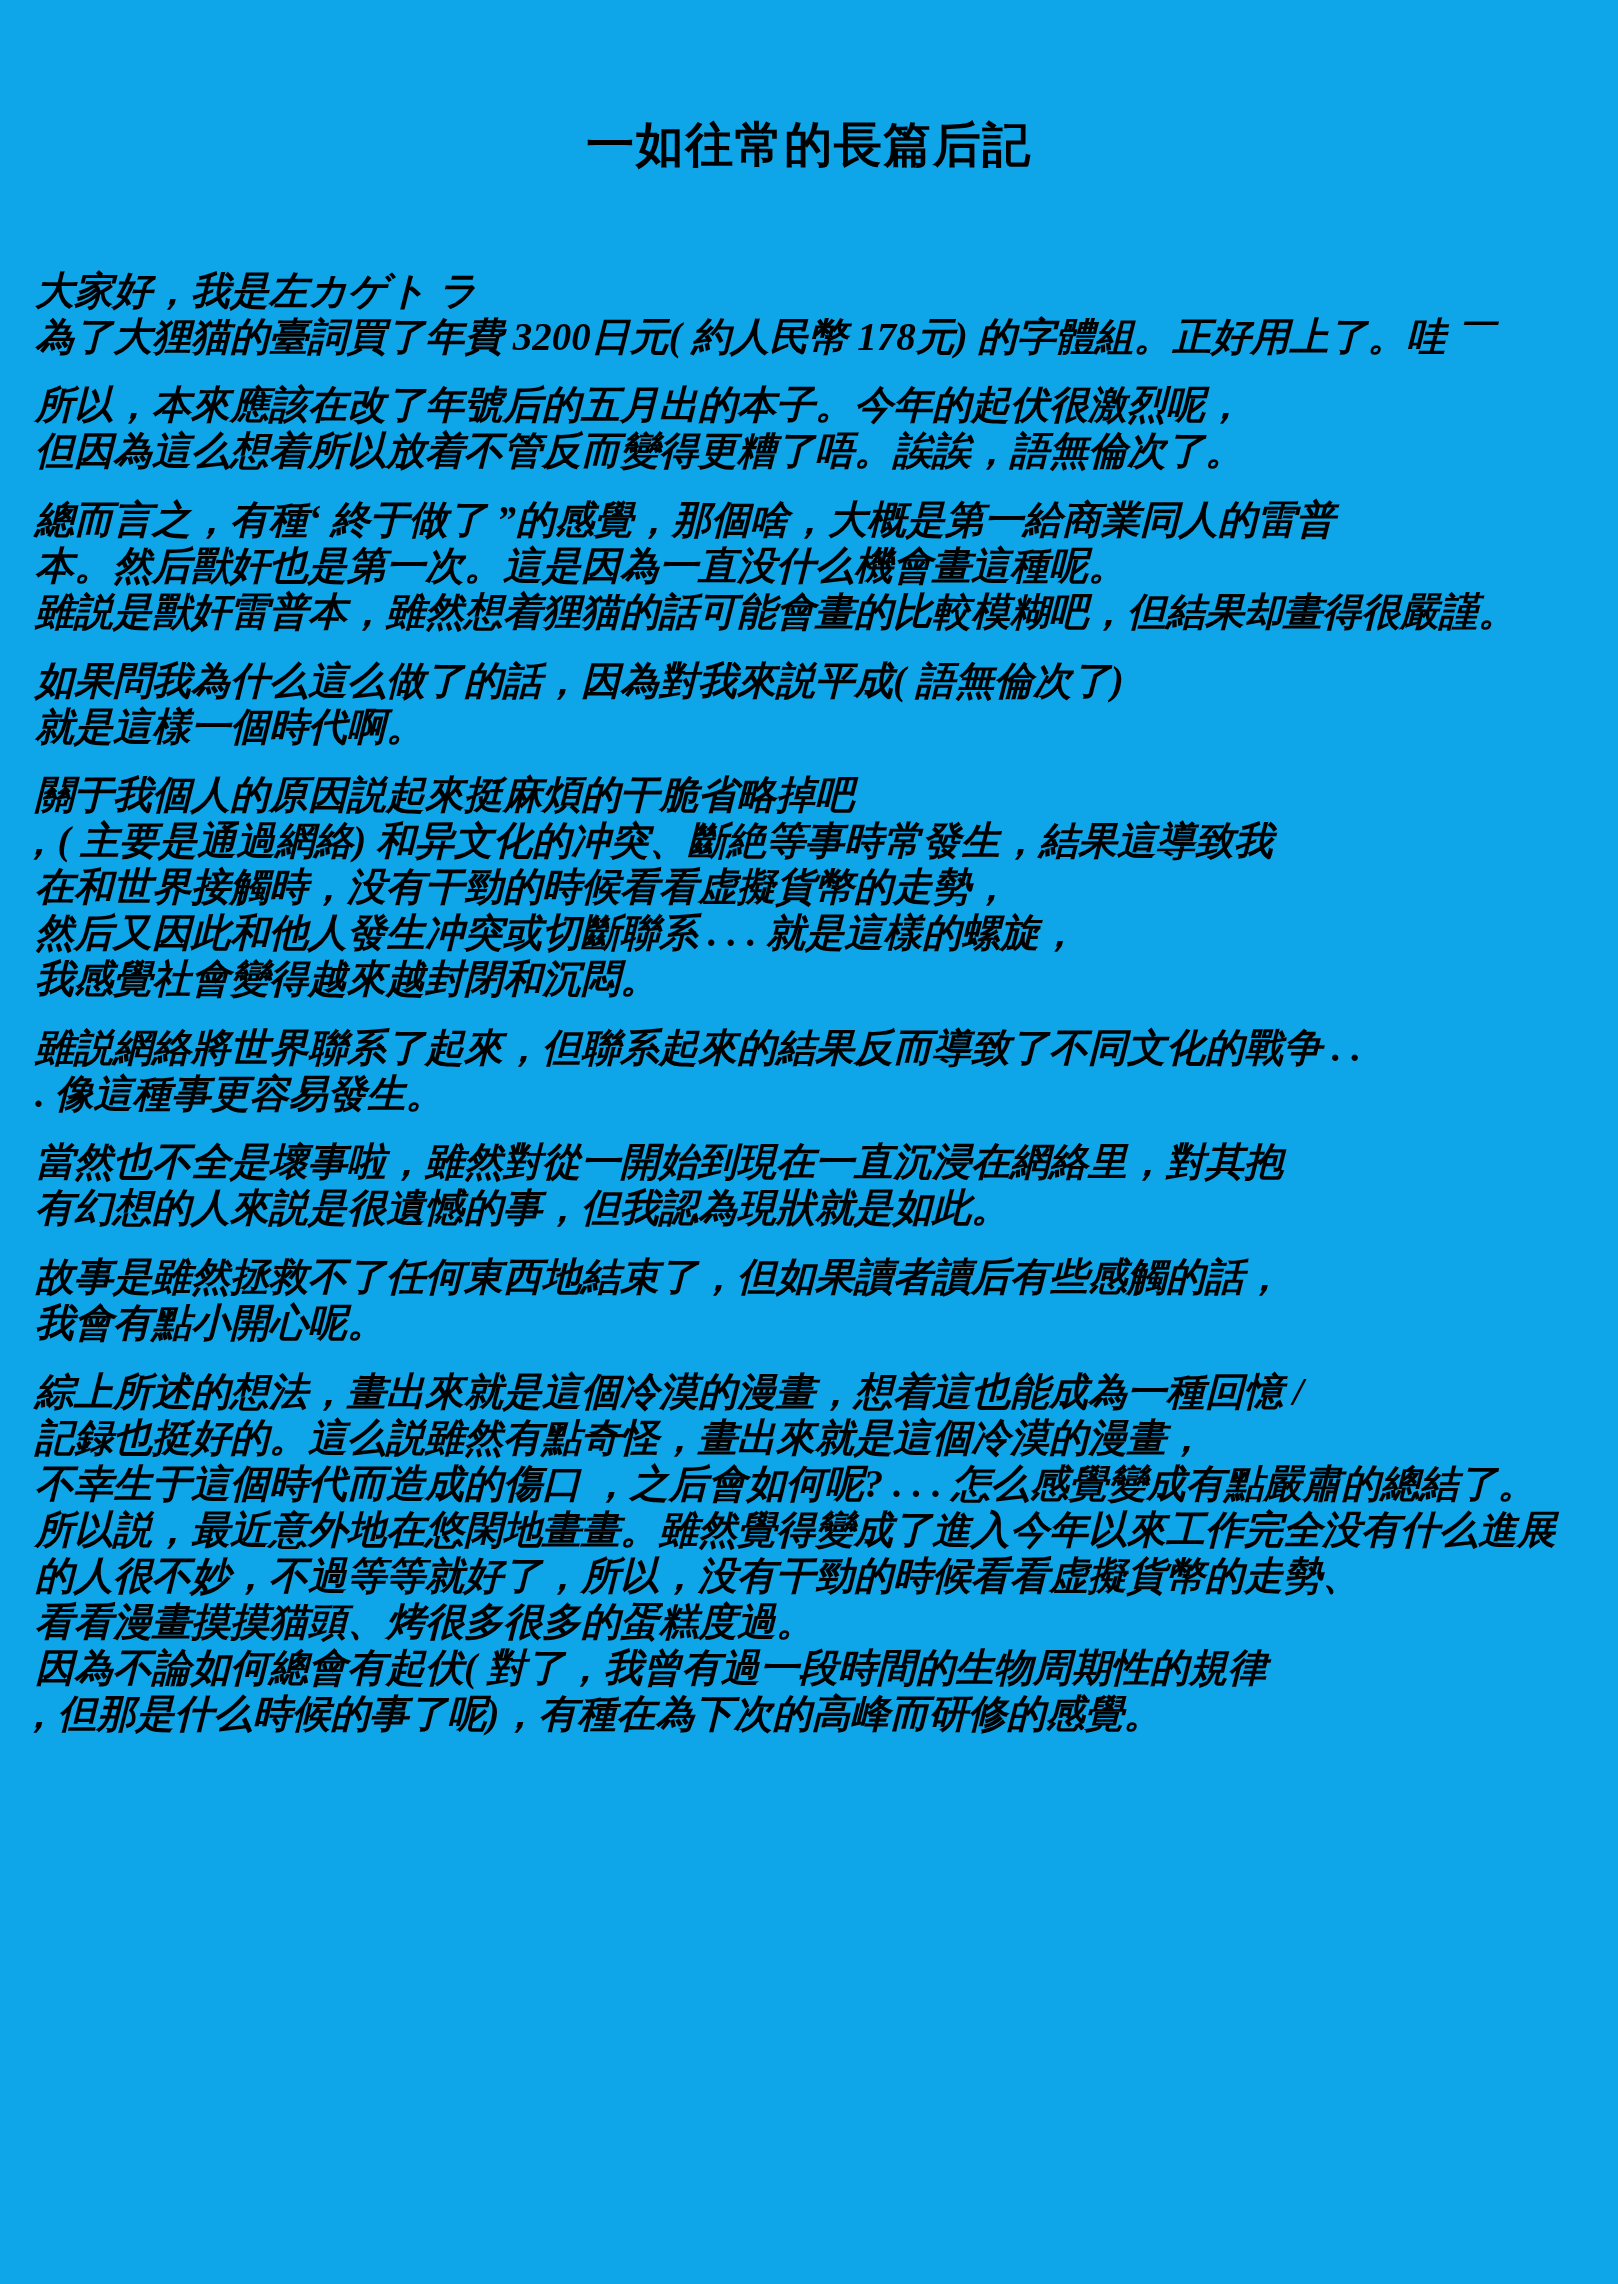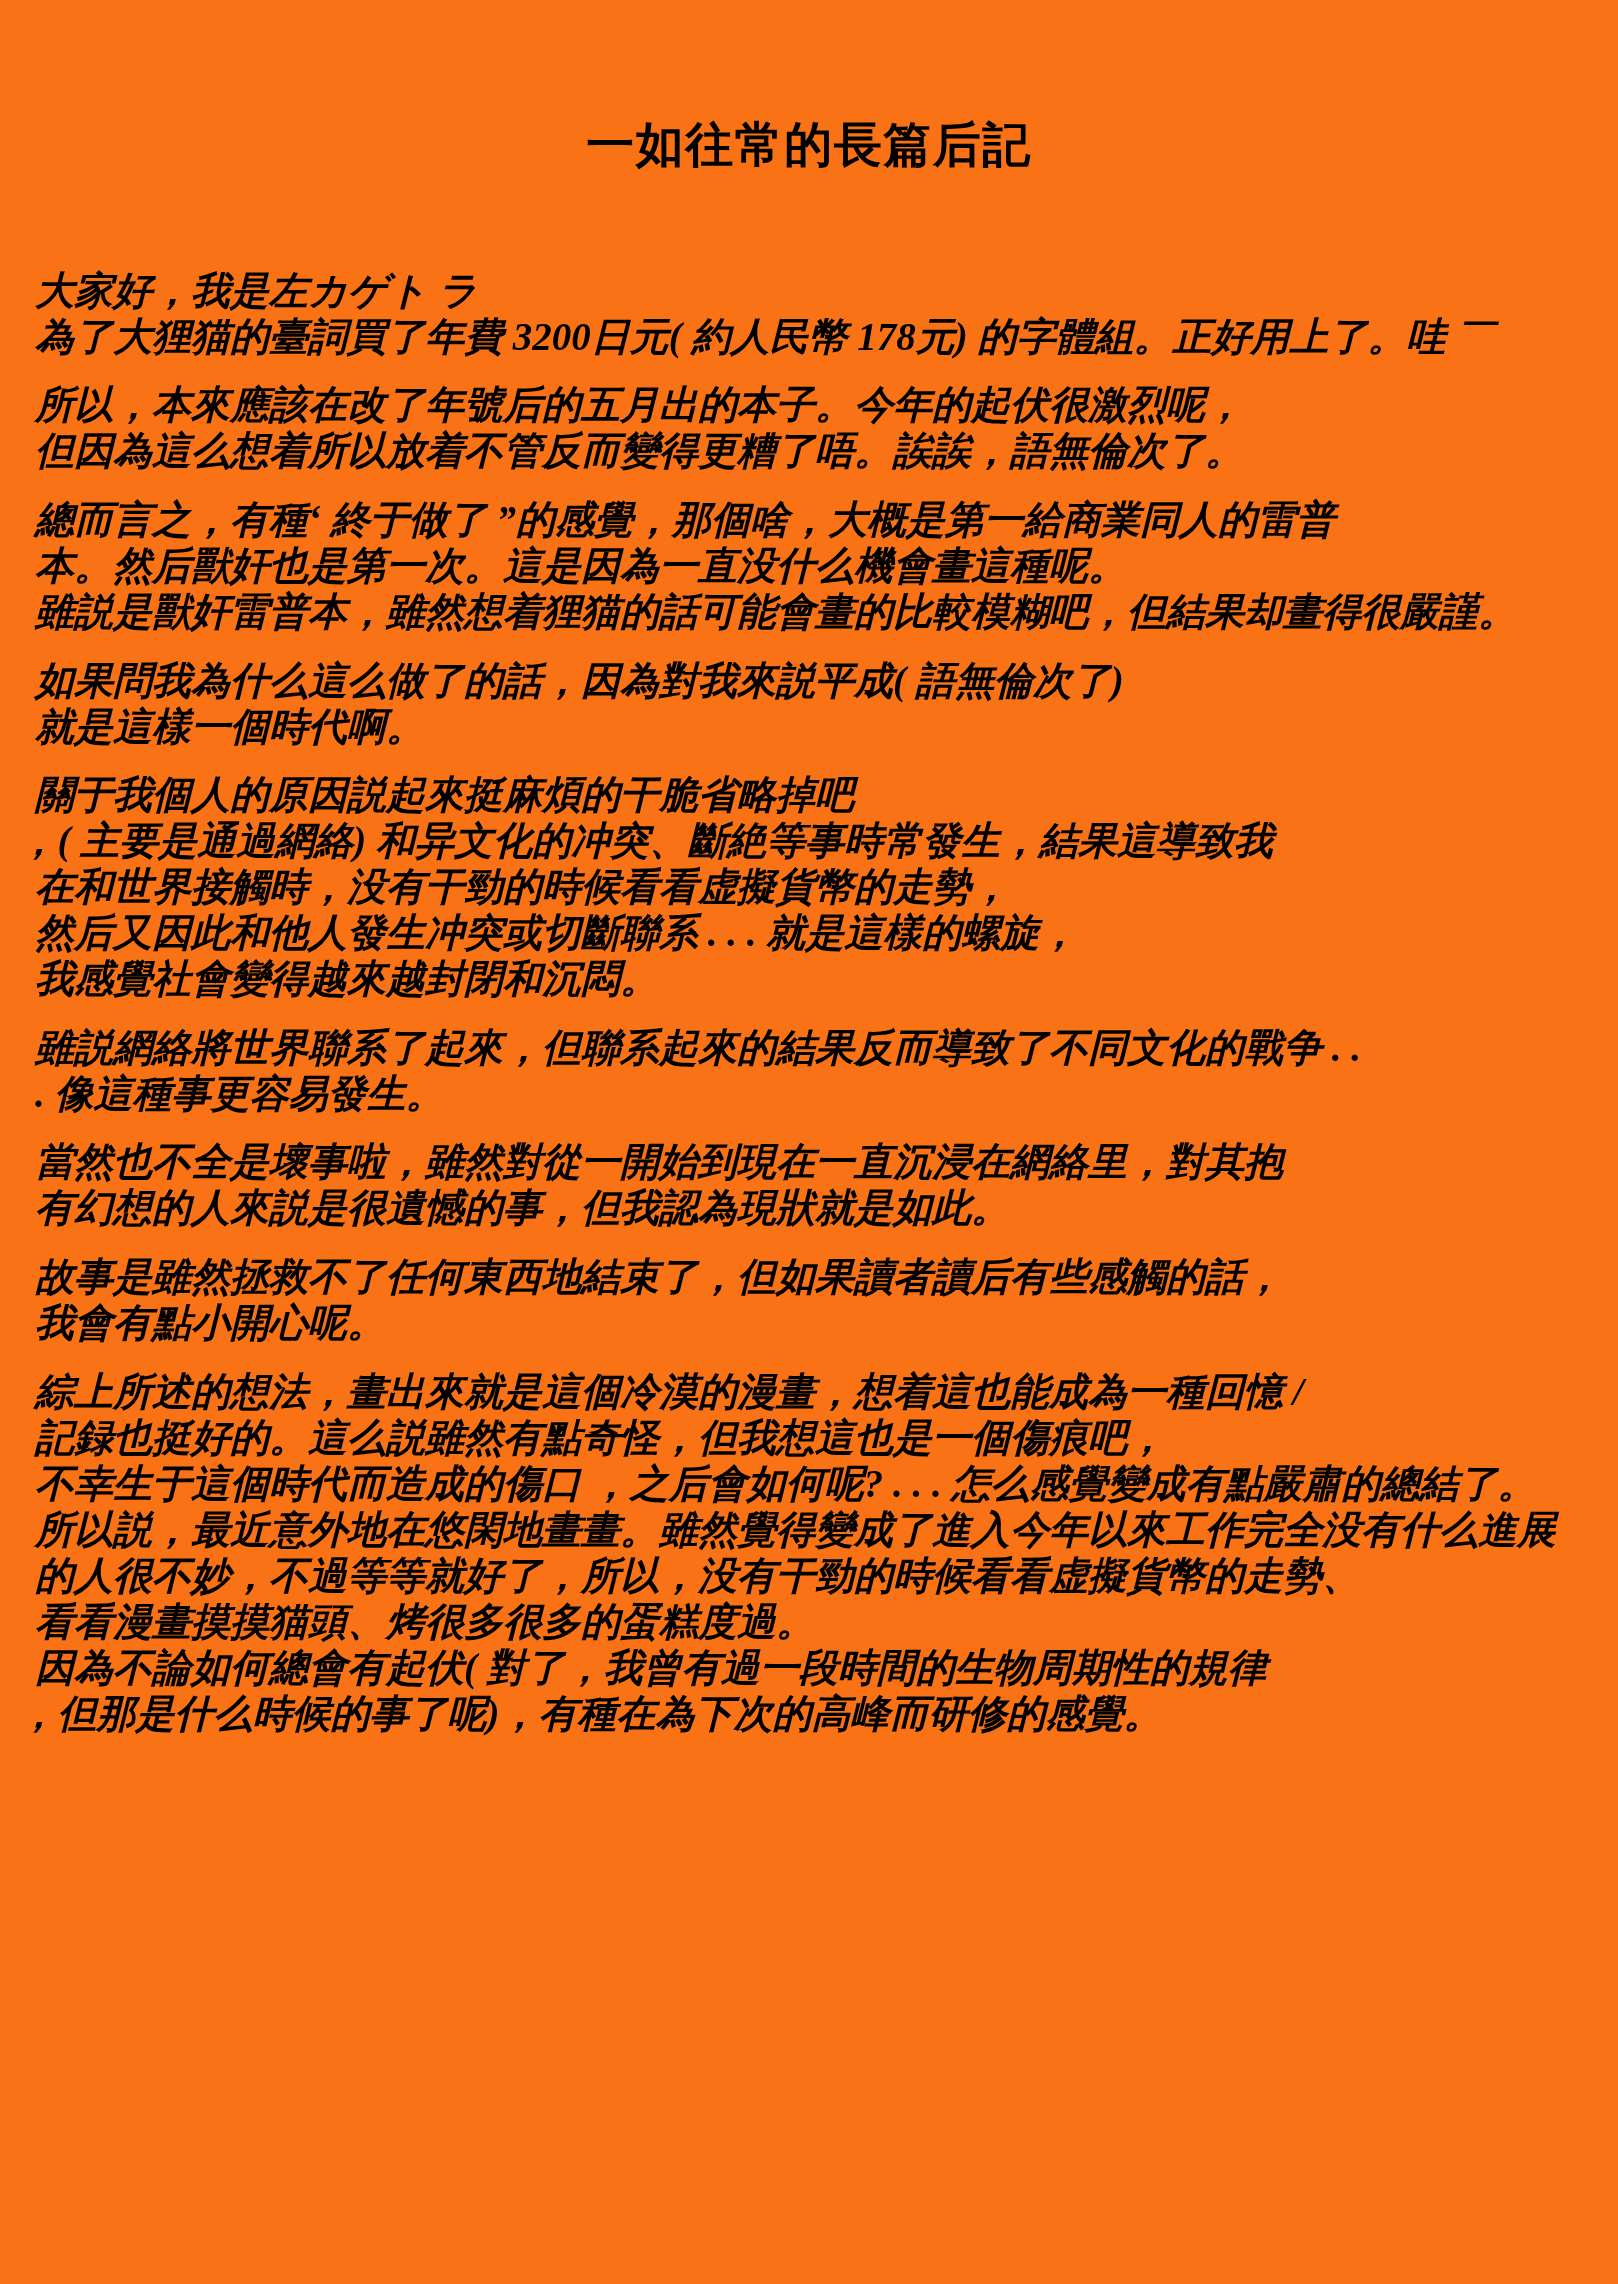--- a/index.html
+++ b/index.html
@@ -8,21 +8,21 @@
     background: #ffffff;
   }
   body {
     width: 1618px;
     height: 2284px;
     overflow: hidden;
   }
   .page {
     width: 1618px;
     height: 2284px;
-    background: #f97316;
+    background: #0ea5e9;
     color: #000000;
     font-family: "Liberation Serif", "DejaVu Serif", serif;
     font-weight: bold;
     box-sizing: border-box;
   }
   .title {
     margin: 0;
     padding-top: 119px;
     text-align: center;
     font-size: 48px;
@@ -86,21 +86,21 @@
       <div class="para">
         <div class="line">當然也不全是壞事啦，雖然對從一開始到現在一直沉浸在網絡里，對其抱</div>
         <div class="line">有幻想的人來説是很遺憾的事，但我認為現狀就是如此。</div>
       </div>
       <div class="para">
         <div class="line">故事是雖然拯救不了任何東西地結束了，但如果讀者讀后有些感觸的話，</div>
         <div class="line">我會有點小開心呢。</div>
       </div>
       <div class="para">
         <div class="line">綜上所述的想法，畫出來就是這個冷漠的漫畫，想着這也能成為一種回憶 /</div>
-        <div class="line">記録也挺好的。這么説雖然有點奇怪，但我想這也是一個傷痕吧，</div>
+        <div class="line">記録也挺好的。這么説雖然有點奇怪，畫出來就是這個冷漠的漫畫，</div>
         <div class="line">不幸生于這個時代而造成的傷口 ，之后會如何呢? . . . 怎么感覺變成有點嚴肅的總結了。</div>
         <div class="line">所以説，最近意外地在悠閑地畫畫。雖然覺得變成了進入今年以來工作完全没有什么進展</div>
         <div class="line">的人很不妙，不過等等就好了，所以，没有干勁的時候看看虚擬貨幣的走勢、</div>
         <div class="line">看看漫畫摸摸猫頭、烤很多很多的蛋糕度過。</div>
         <div class="line">因為不論如何總會有起伏( 對了，我曾有過一段時間的生物周期性的規律</div>
         <div class="line outdent">，但那是什么時候的事了呢)，有種在為下次的高峰而研修的感覺。</div>
       </div>
     </div>
 </div>
 

